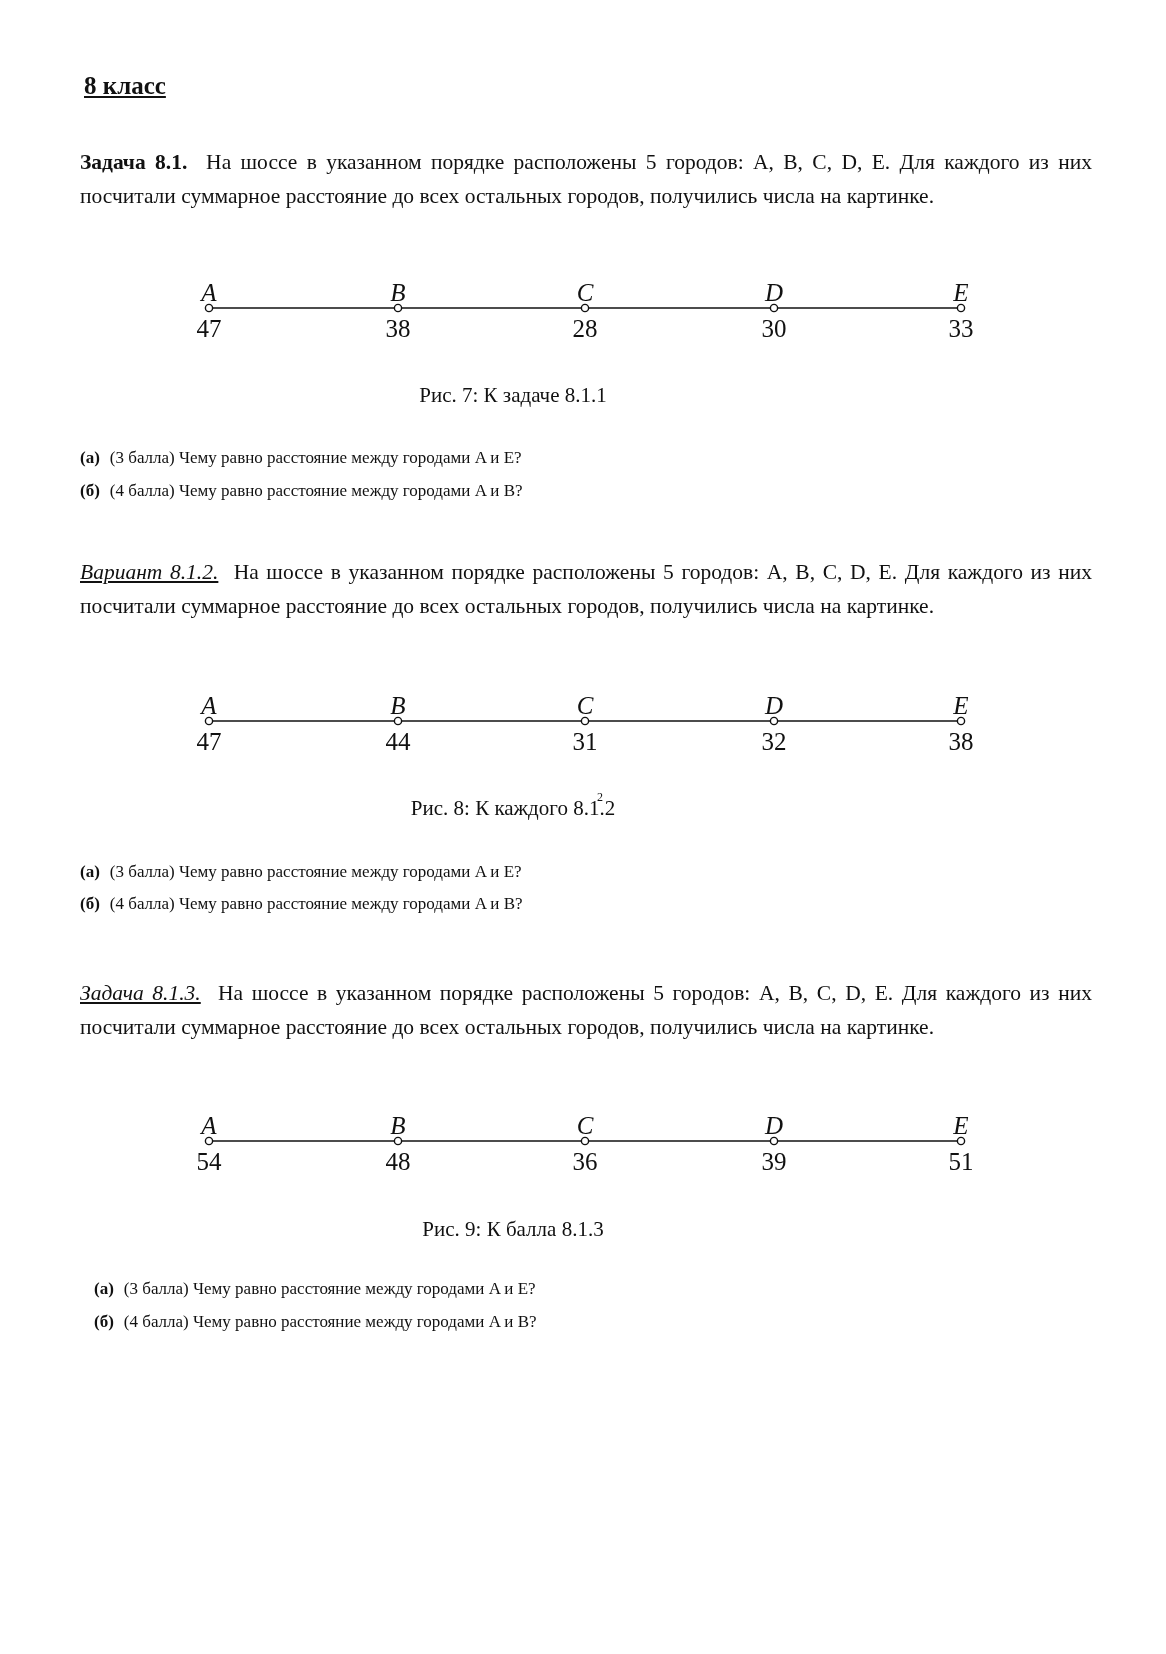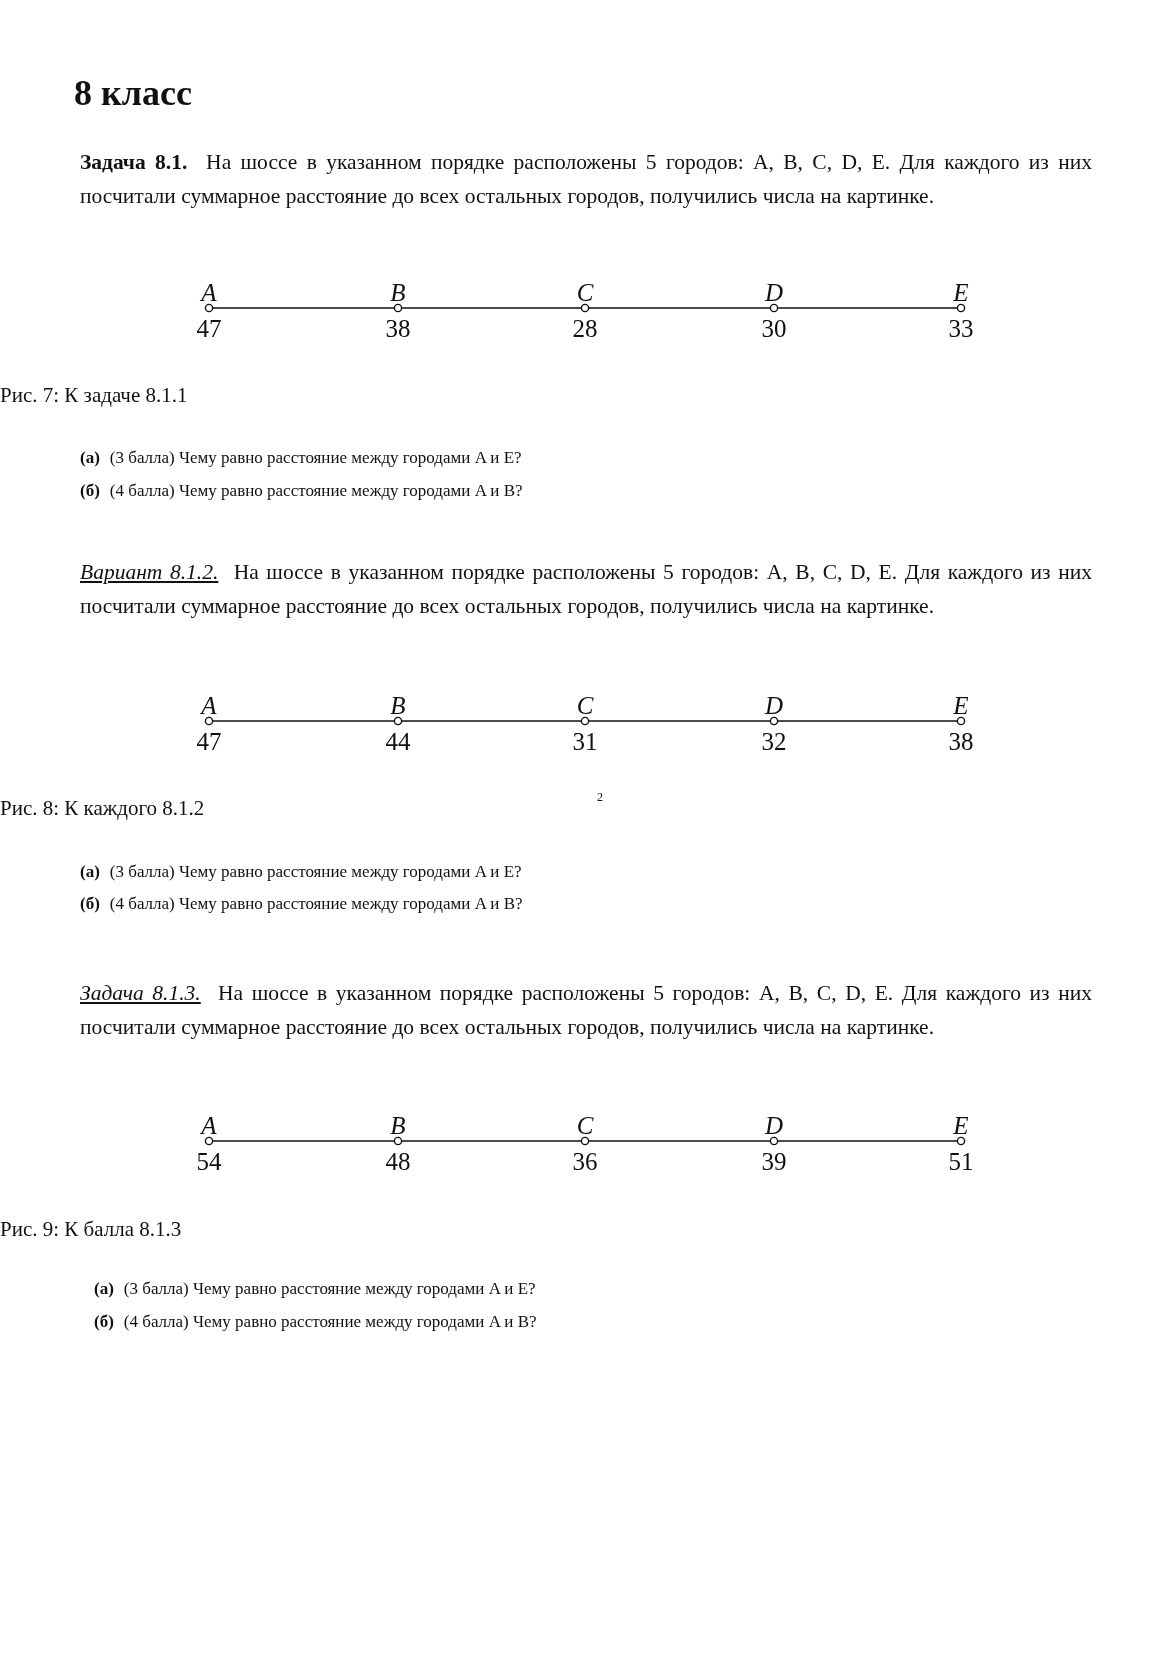--- a/index.html
+++ b/index.html
@@ -1,25 +1,25 @@
 <!DOCTYPE html>
 <html><head>
 <meta charset="utf-8">
 <style>
   html, body { margin: 0; padding: 0; background: #ffffff; }
   body { width: 1166px; height: 1654px; position: relative; overflow: hidden;
          font-family: "Liberation Serif", "DejaVu Serif", serif; color: #111; }
   .abs { position: absolute; }
-  .title { left: 74px; top: 72px; font-size: 36px; font-weight: bold; }
+  .title { left: 84px; top: 72px; font-size: 25px; font-weight: bold; text-decoration: underline; }
   .para { left: 80px; width: 1012px; font-size: 21.5px; line-height: 33.5px; text-align: justify; }
   .para .lbl-b { font-weight: bold; }
   .para .lbl-i { font-style: italic; text-decoration: underline; }
   .math { }
   .fig { left: 0; width: 1166px; height: 80px; }
-  .caption { left: 0; width: 1026px; text-align: left; font-size: 21px; }
+  .caption { left: 0; width: 1026px; text-align: center; font-size: 21px; }
   .q { font-size: 17px; white-space: nowrap; }
   .q .qlbl { font-weight: bold; margin-right: 10px; }
   .pageno { font-size: 12px; }
 </style>
 </head>
 <body>
 
 <div class="abs title">8 класс</div>
 
 <div class="abs para" style="top:146px">

